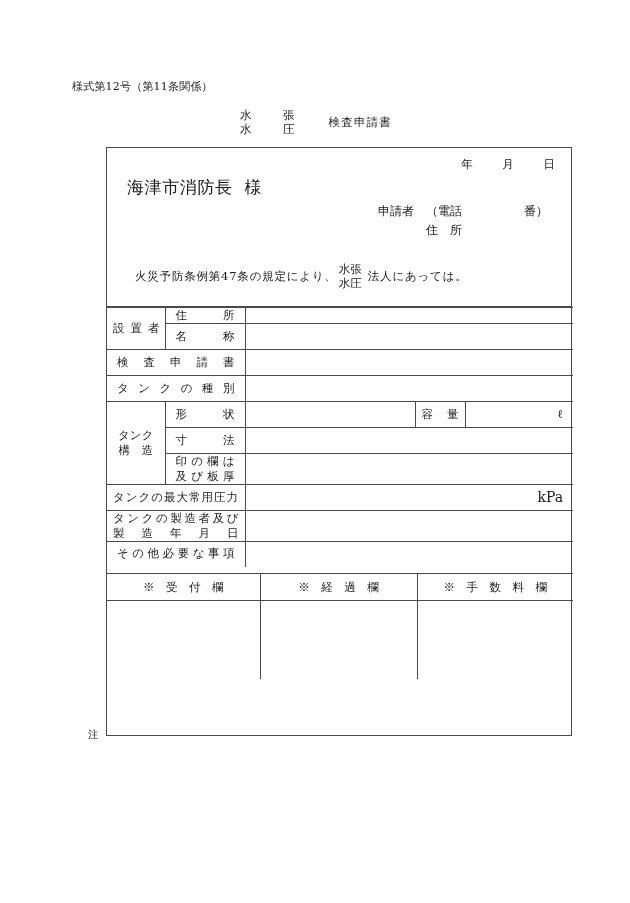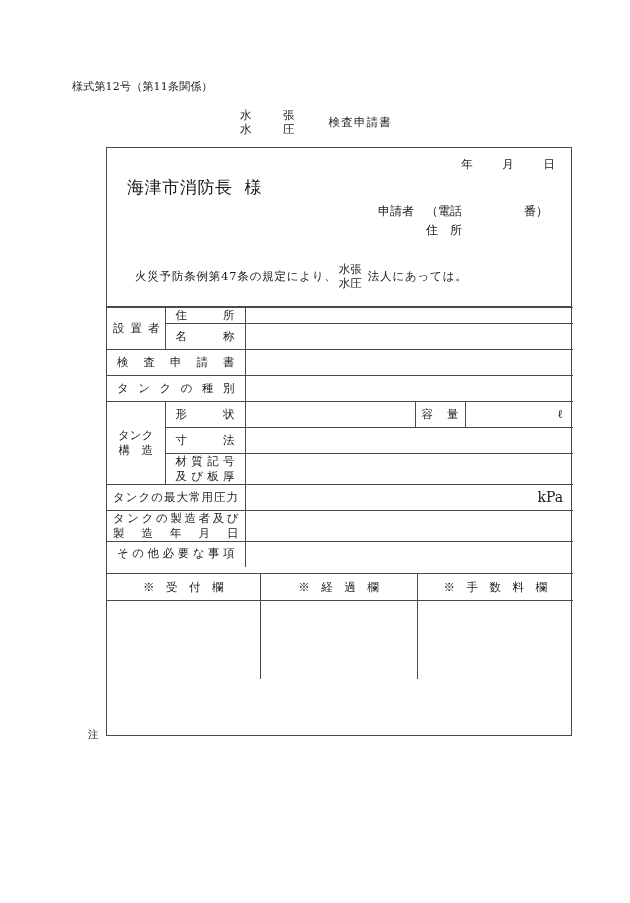--- a/index.html
+++ b/index.html
@@ -321,21 +321,21 @@
 
         <tr>
           <td class="lbl" style="height:26px">
             <span class="justify-lbl">寸　　法</span>
           </td>
           <td colspan="3" class="blank"></td>
         </tr>
 
         <tr>
           <td class="lbl lbl-two" style="height:30px">
-            <span class="justify-lbl">材質記号</span>
+            <span class="justify-lbl">印の欄は</span>
             <span class="justify-lbl">及び板厚</span>
           </td>
           <td colspan="3" class="blank"></td>
         </tr>
 
         <tr>
           <td colspan="2" class="lbl lbl-tight" style="height:26px">
             <span class="justify-lbl-tight">タンクの最大常用圧力</span>
           </td>
           <td colspan="3" class="blank unit-cell">

